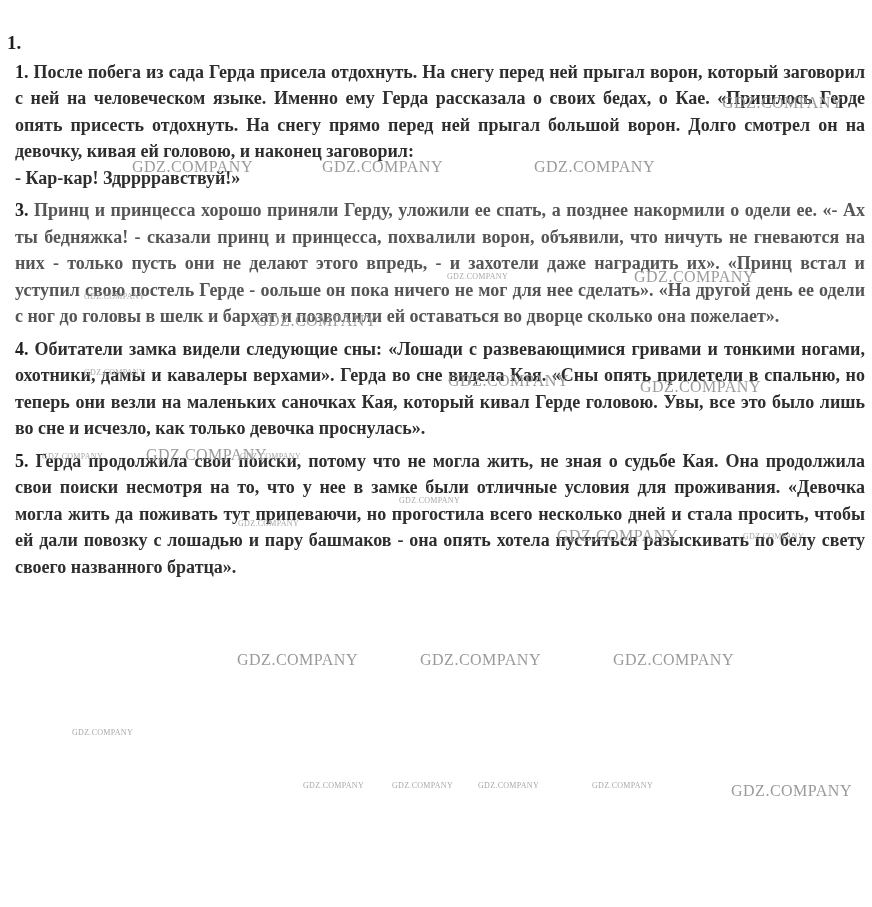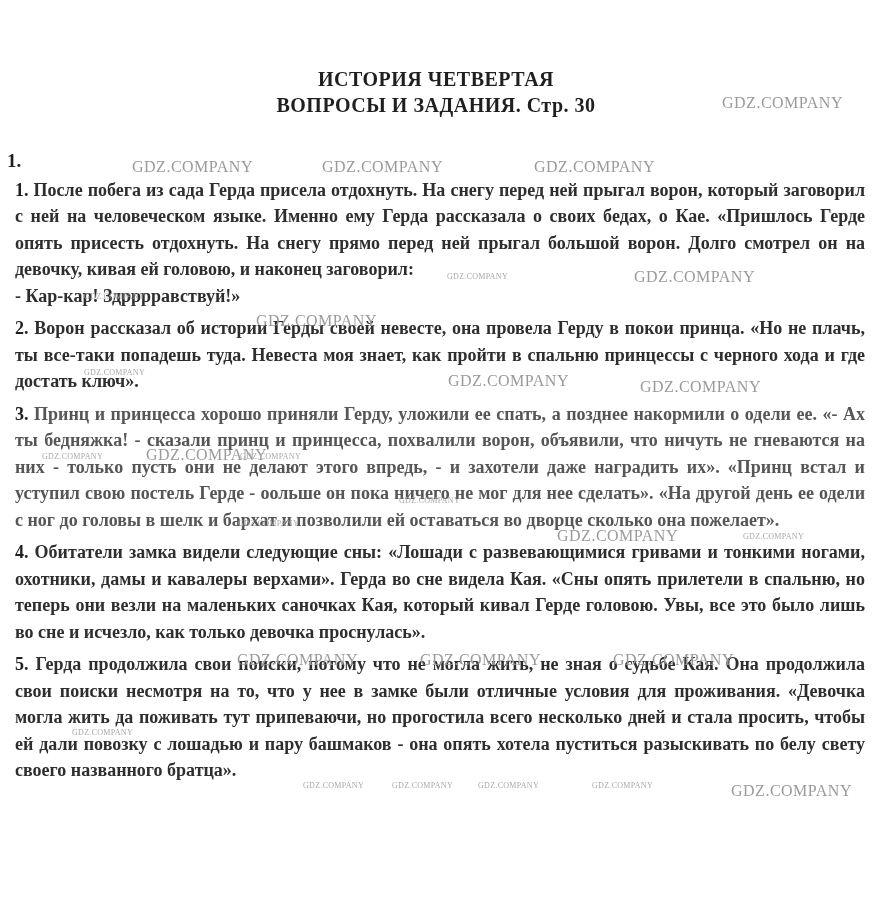--- a/index.html
+++ b/index.html
@@ -78,32 +78,27 @@
   <span class="wm wm-sm" style="left:240px; top:452px;">GDZ.COMPANY</span>
   <span class="wm wm-sm" style="left:399px; top:496px;">GDZ.COMPANY</span>
   <span class="wm wm-sm" style="left:238px; top:519px;">GDZ.COMPANY</span>
   <span class="wm wm-sm" style="left:743px; top:532px;">GDZ.COMPANY</span>
   <span class="wm wm-sm" style="left:72px;  top:728px;">GDZ.COMPANY</span>
   <span class="wm wm-sm" style="left:303px; top:781px;">GDZ.COMPANY</span>
   <span class="wm wm-sm" style="left:392px; top:781px;">GDZ.COMPANY</span>
   <span class="wm wm-sm" style="left:478px; top:781px;">GDZ.COMPANY</span>
   <span class="wm wm-sm" style="left:592px; top:781px;">GDZ.COMPANY</span>
 
-  <div class="title-block">
-    <div>ИСТОРИЯ ЧЕТВЕРТАЯ</div>
-    <div>ВОПРОСЫ И ЗАДАНИЯ. Стр. 30</div>
-  </div>
 
   <div class="content">
     <div class="section-number">1.</div>
 
     <p class="answer"><b>1.</b> <span>После побега из сада Герда присела отдохнуть. На снегу перед ней прыгал ворон, который заговорил с ней на человеческом языке. Именно ему Герда рассказала о своих бедах, о Кае. «Пришлось Герде опять присесть отдохнуть. На снегу прямо перед ней прыгал большой ворон. Долго смотрел он на девочку, кивая ей головою, и наконец заговорил:
 - Кар-кар! Здрррравствуй!»</span></p>
 
-    <p class="answer"><b>2.</b> <span>Ворон рассказал об истории Герды своей невесте, она провела Герду в покои принца. «Но не плачь, ты все-таки попадешь туда. Невеста моя знает, как пройти в спальню принцессы с черного хода и где достать ключ».</span></p>
 
     <p class="answer faded"><b>3.</b> <span>Принц и принцесса хорошо приняли Герду, уложили ее спать, а позднее накормили о одели ее. «- Ах ты бедняжка! - сказали принц и принцесса, похвалили ворон, объявили, что ничуть не гневаются на них - только пусть они не делают этого впредь, - и захотели даже наградить их». «Принц встал и уступил свою постель Герде - оольше он пока ничего не мог для нее сделать». «На другой день ее одели с ног до головы в шелк и бархат и позволили ей оставаться во дворце сколько она пожелает».</span></p>
 
     <p class="answer"><b>4.</b> <span>Обитатели замка видели следующие сны: «Лошади с развевающимися гривами и тонкими ногами, охотники, дамы и кавалеры верхами». Герда во сне видела Кая. «Сны опять прилетели в спальню, но теперь они везли на маленьких саночках Кая, который кивал Герде головою. Увы, все это было лишь во сне и исчезло, как только девочка проснулась».</span></p>
 
     <p class="answer"><b>5.</b> <span>Герда продолжила свои поиски, потому что не могла жить, не зная о судьбе Кая. Она продолжила свои поиски несмотря на то, что у нее в замке были отличные условия для проживания. «Девочка могла жить да поживать тут припеваючи, но прогостила всего несколько дней и стала просить, чтобы ей дали повозку с лошадью и пару башмаков - она опять хотела пуститься разыскивать по белу свету своего названного братца».</span></p>
   </div>
 
 </div>
 

